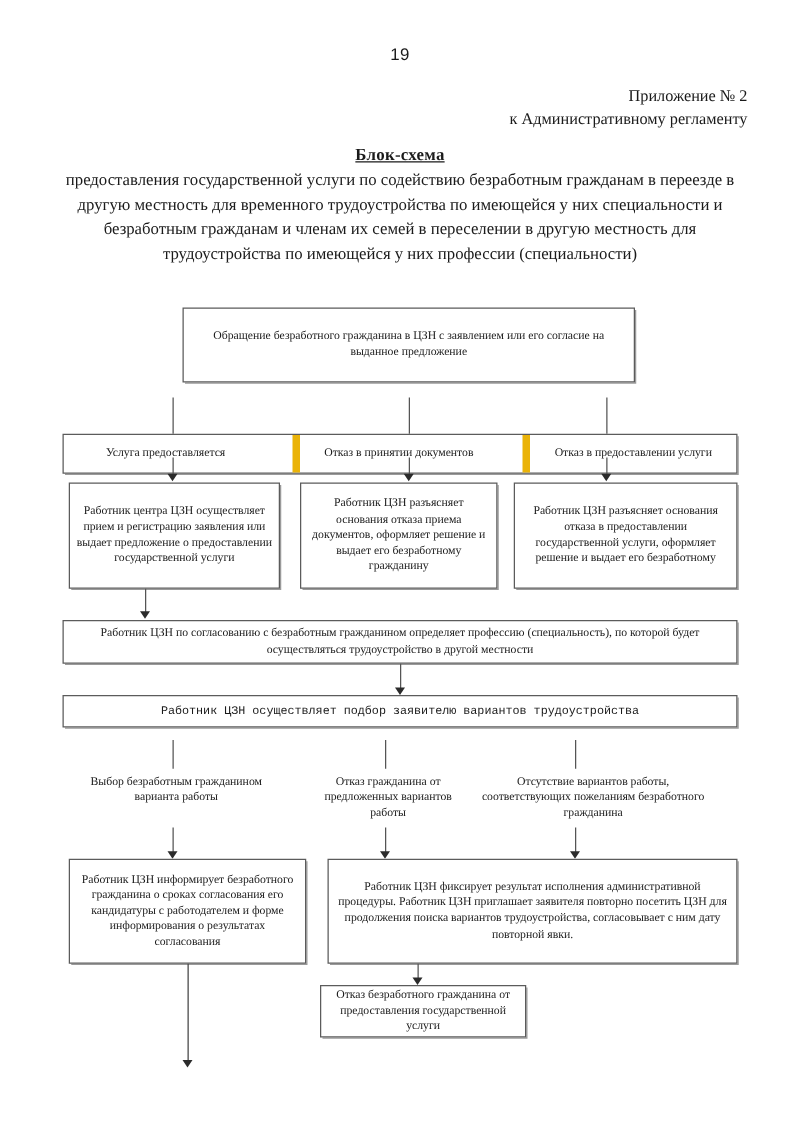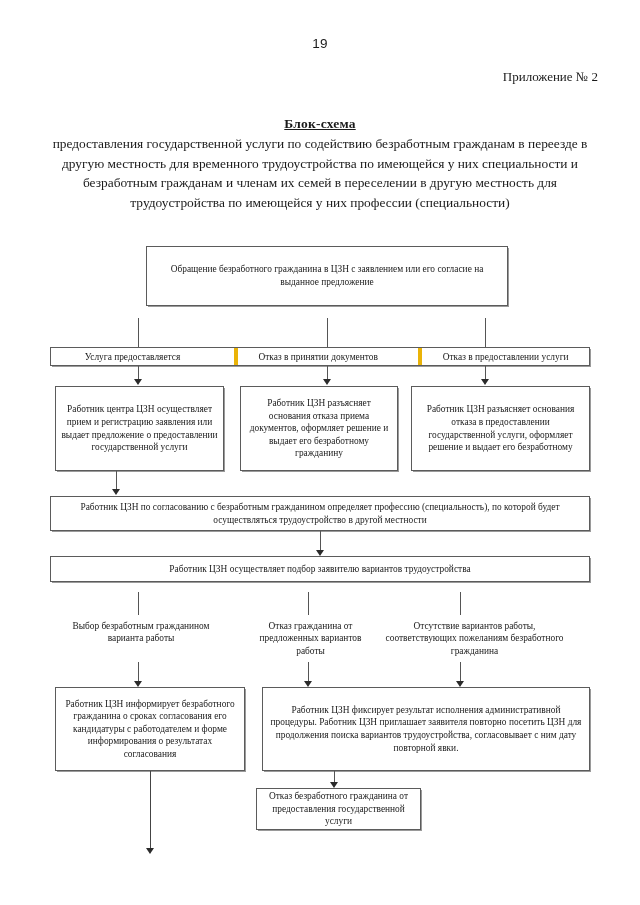--- a/index.html
+++ b/index.html
@@ -91,21 +91,21 @@
   .label-cell {
     box-sizing: border-box;
     display: flex;
     align-items: center;
     justify-content: center;
     font-size: 9.4px;
     line-height: 12px;
     text-align: center;
     padding: 2px 3px;
   }
-  .label-cell + .label-cell { border-left: 4px solid #eab308; margin-left: 20px; }
+  .label-cell + .label-cell { border-left: 6px solid #eab308; margin-left: 20px; }
 
   .plain-label {
     position: absolute;
     text-align: center;
     font-size: 9.4px;
     line-height: 12.4px;
   }
 
   
   .vline {
@@ -124,34 +124,35 @@
 </style>
 </head>
 <body>
 
 <div class="page">
 
   <div class="page-number">19</div>
 
   <div class="appendix">
     <div>Приложение  № 2</div>
+    <div>к Административному регламенту</div>
   </div>
 
   <div class="doc-title">Блок-схема</div>
   <div class="doc-subtitle">предоставления государственной услуги по содействию безработным гражданам в переезде в другую местность для временного трудоустройства по имеющейся у них специальности и безработным гражданам и членам их семей в переселении в другую местность для трудоустройства по имеющейся у них профессии (специальности)</div>
 
   <div class="box" style="left:146px; top:246px; width:362px; height:60px;">
     <span>Обращение безработного гражданина в ЦЗН с заявлением или его согласие на выданное предложение</span>
   </div>
 
   <div class="vline" style="left:138px; top:318px; height:30px;"></div>
   <div class="vline" style="left:327px; top:318px; height:30px;"></div>
   <div class="vline" style="left:485px; top:318px; height:30px;"></div>
 
-  <div class="label-row" style="left:50px; top:347px; width:540px; height:19px;">
+  <div class="label-row" style="left:50px; top:347px; width:540px; height:32px;">
     <div class="label-cell" style="width:177px;">
       <span>Услуга предоставляется</span>
     </div>
     <div class="label-cell" style="width:178px;">
       <span>Отказ в принятии документов</span>
     </div>
     <div class="label-cell" style="width:185px;">
       <span>Отказ в предоставлении услуги</span>
     </div>
   </div>
@@ -180,21 +181,21 @@
   <div class="vline" style="left:116px; top:471px; height:19px;"></div>
   <div class="arrow-head" style="left:112px; top:489px;"></div>
 
   <div class="box" style="left:50px; top:496px; width:540px; height:35px;">
     <span>Работник ЦЗН по согласованию с безработным гражданином определяет профессию (специальность), по которой будет осуществляться трудоустройство в другой местности</span>
   </div>
 
   <div class="vline" style="left:320px; top:531px; height:20px;"></div>
   <div class="arrow-head" style="left:316px; top:550px;"></div>
 
-  <div class="box" style="left:50px; top:556px; width:540px; height:26px;">
+  <div class="box" style="left:50px; top:556px; width:540px; height:26px;font-family:Liberation Mono, monospace;">
     <span>Работник ЦЗН осуществляет подбор заявителю вариантов трудоустройства</span>
   </div>
 
   <div class="vline" style="left:138px; top:592px; height:23px;"></div>
   <div class="vline" style="left:308px; top:592px; height:23px;"></div>
   <div class="vline" style="left:460px; top:592px; height:23px;"></div>
 
   <div class="plain-label" style="left:56px; top:620px; width:170px;">
     <span>Выбор безработным гражданином варианта работы</span>
   </div>

